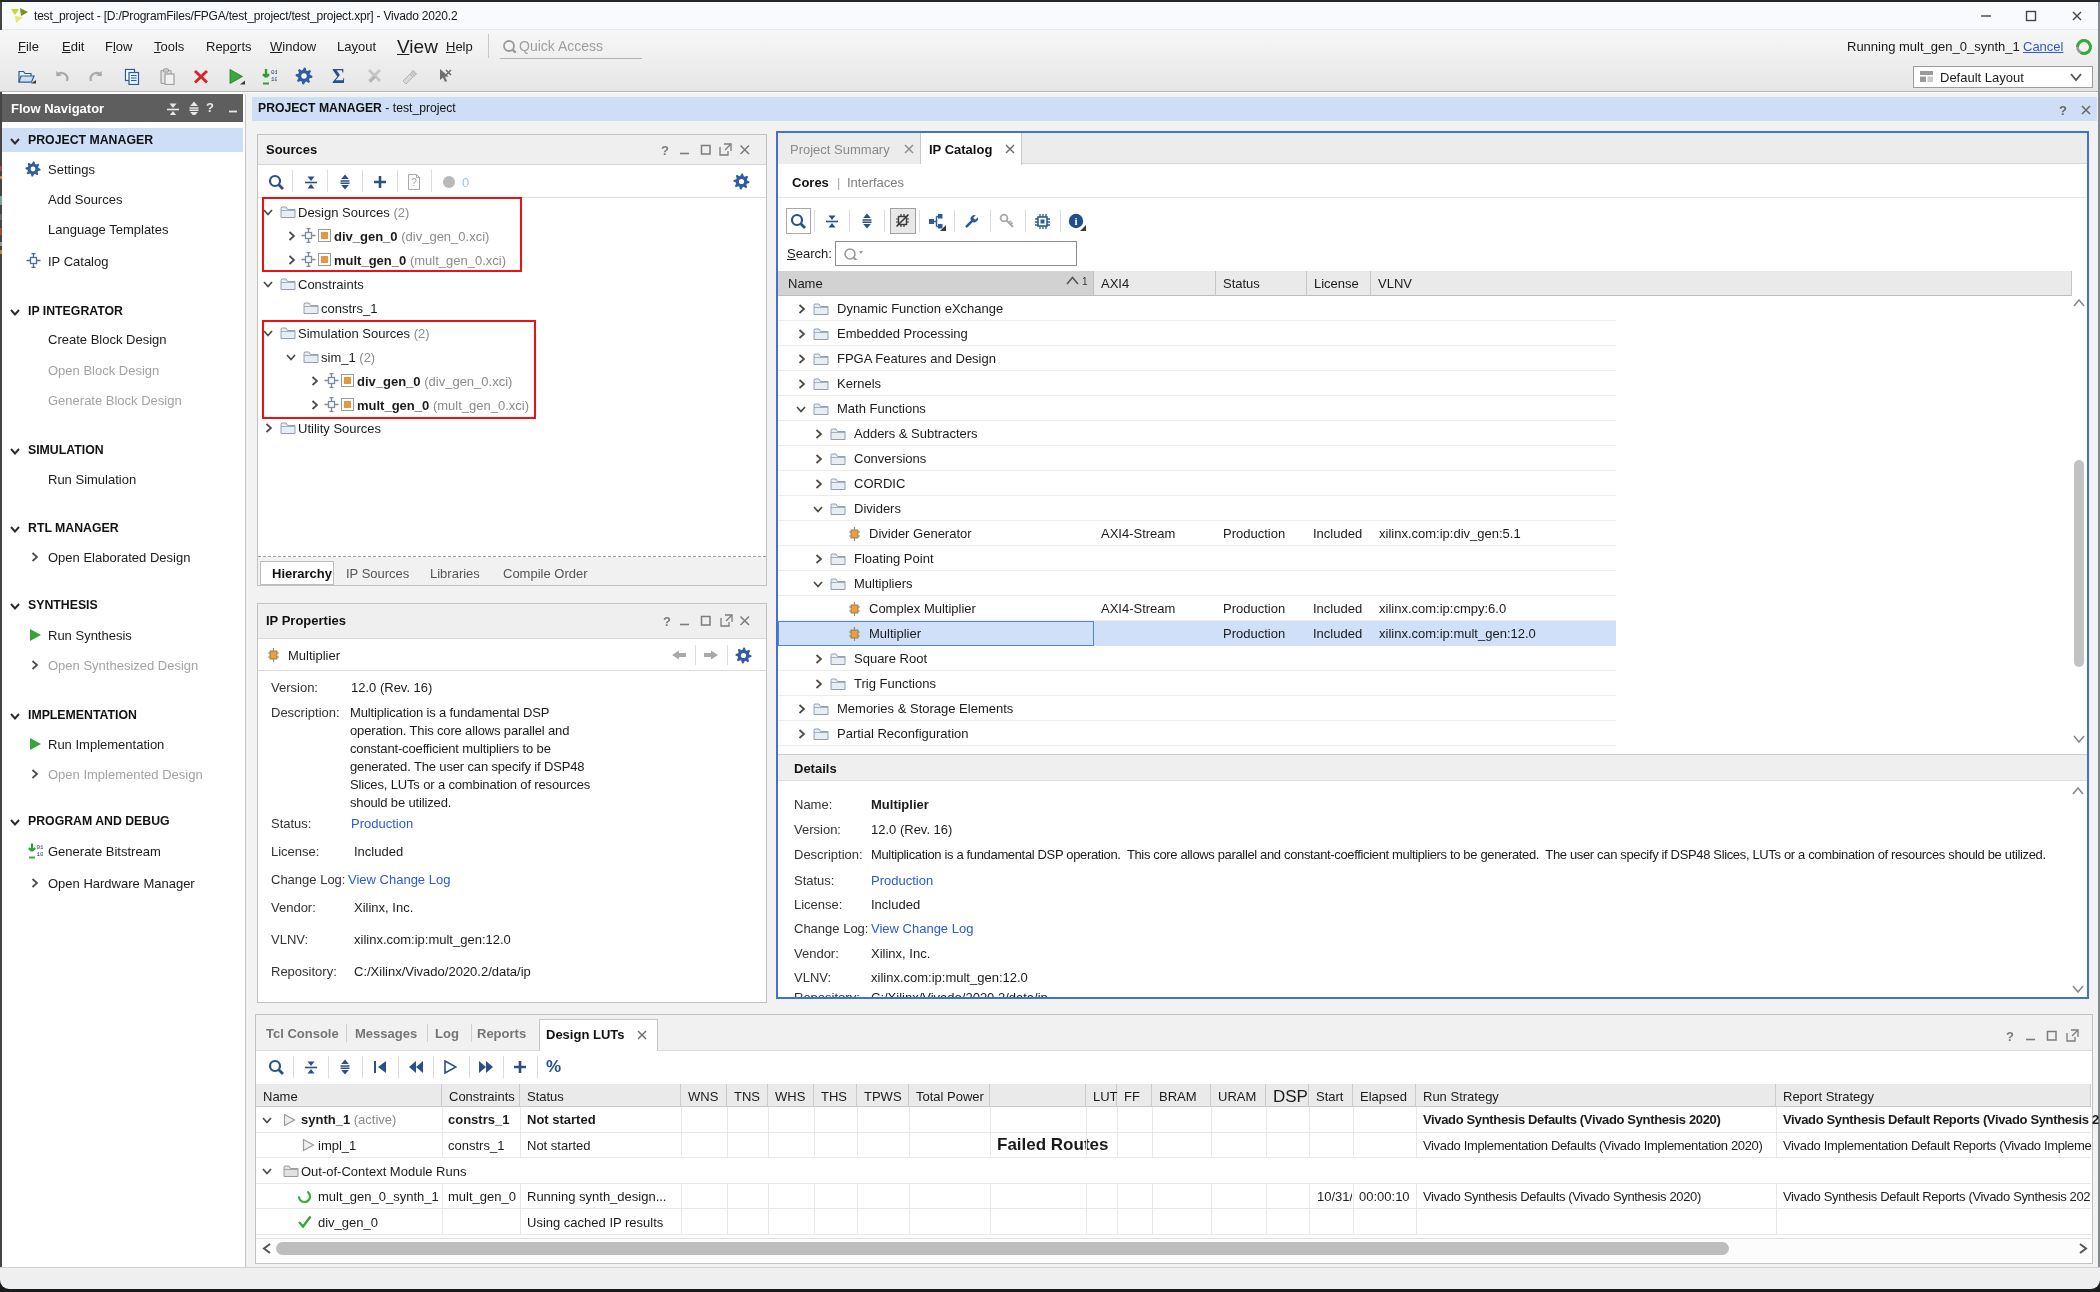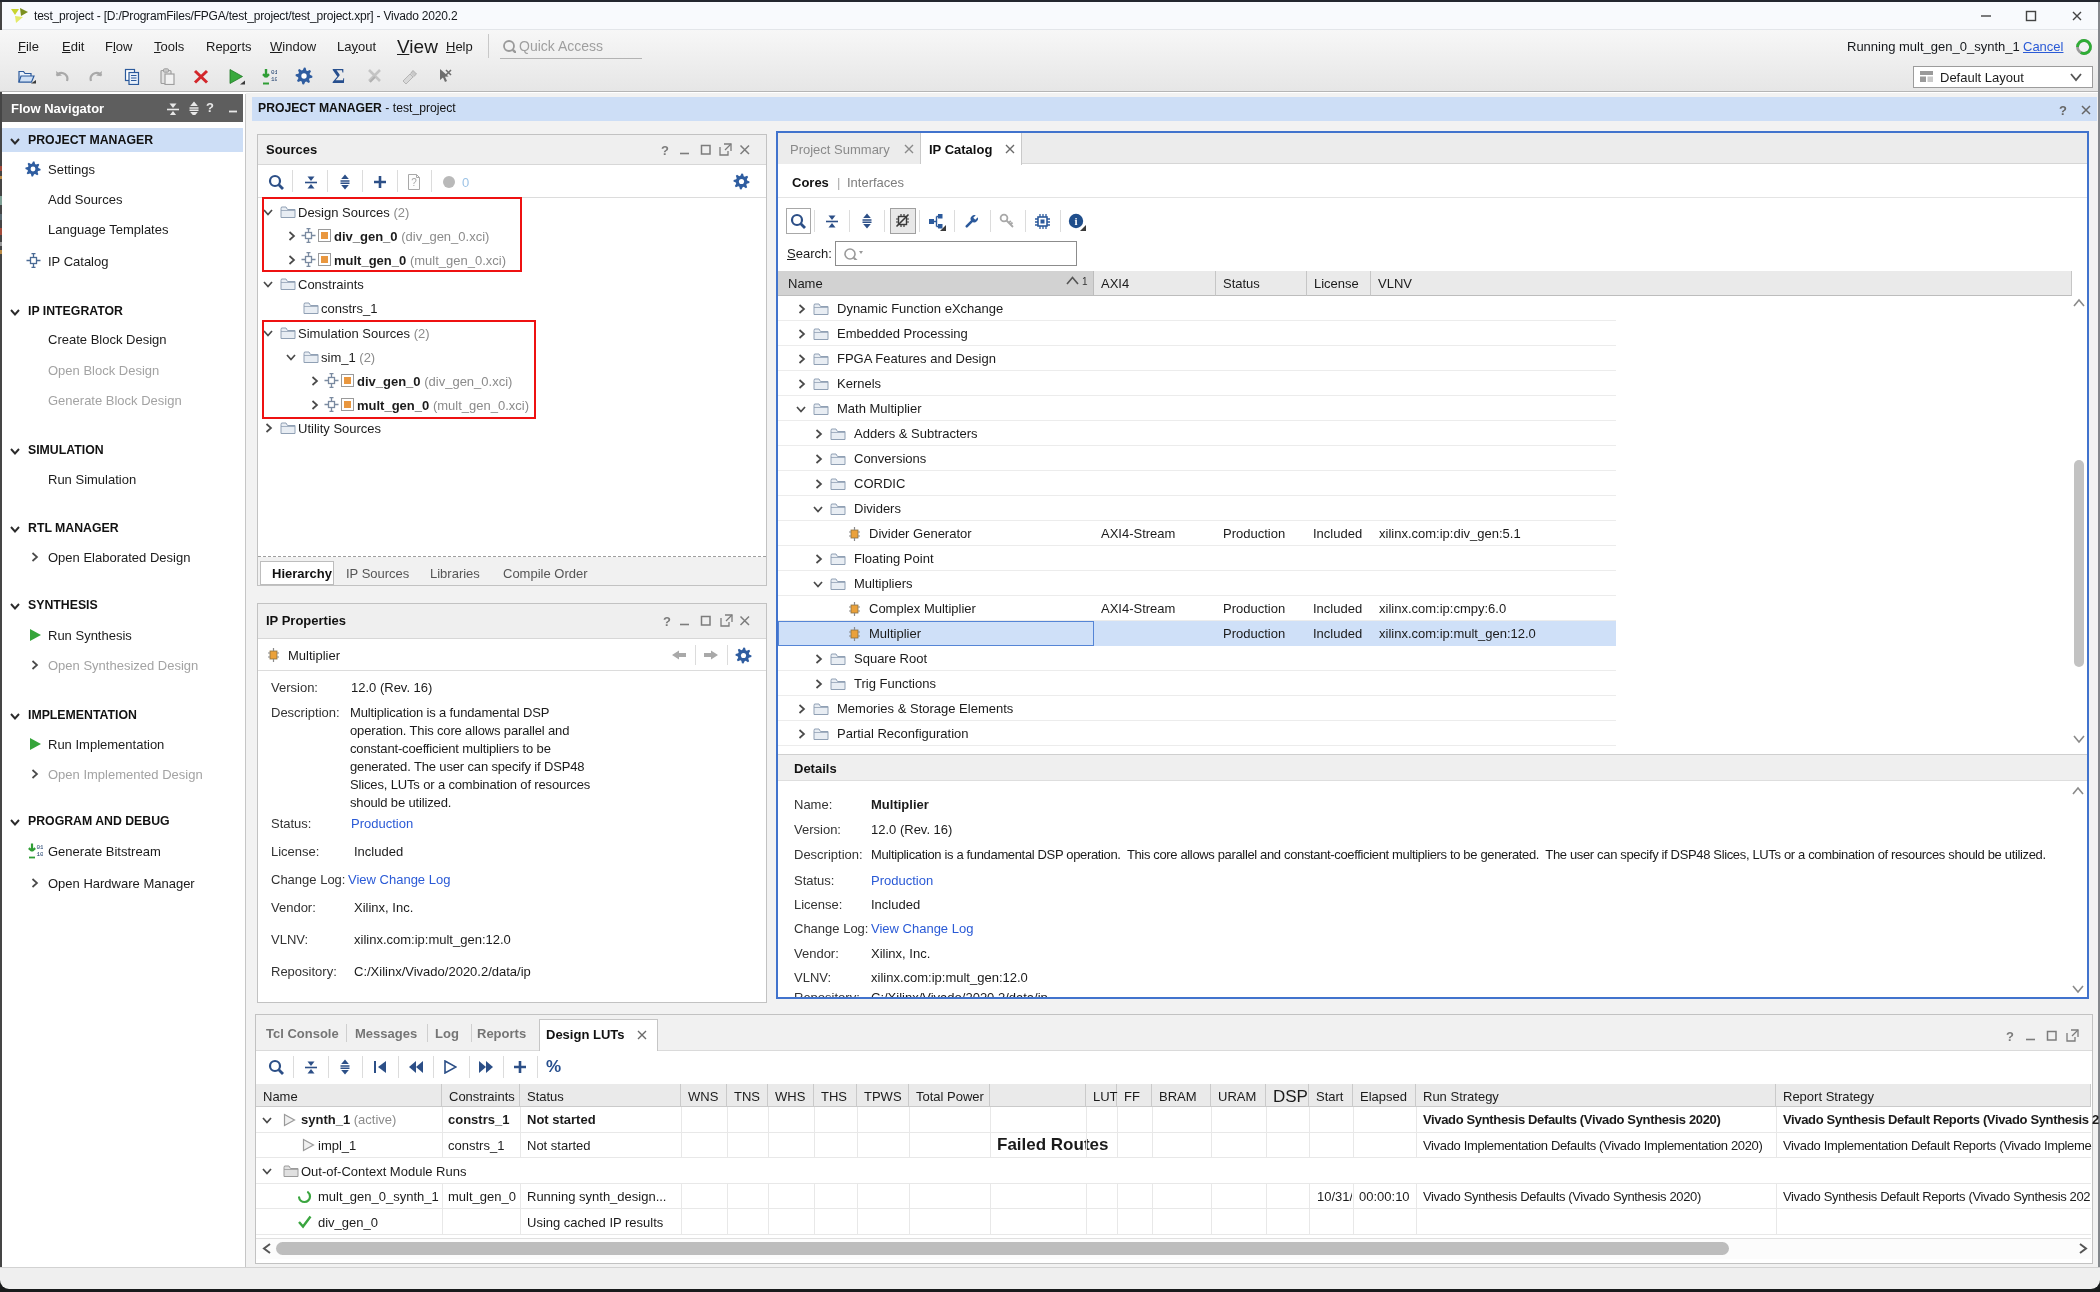--- a/index.html
+++ b/index.html
@@ -577,21 +577,21 @@
   </svg>
 <div class="abs " style="left:837px;top:374.0px;height:19px;line-height:19px;font-size:13px;color:#1b1b1b;font-weight:normal;white-space:nowrap;">Kernels</div>
 <div class="abs " style="left:778px;top:420px;width:838px;height:1px;background:#ececec;"></div>
 <svg class="abs" style="left:796px;top:403.5px;" width="10" height="9" viewBox="0 0 10 9">
     <path d="M1,3 L5.0,7.5 L9,3" fill="none" stroke="#4a4a4a" stroke-width="1.7"></path>
   </svg>
 <svg class="abs" style="left:813px;top:401.5px;" width="16" height="14" viewBox="0 0 16 14">
     <path d="M1,3.5 L1,12.5 L15,12.5 L15,4.5 L7.5,4.5 L6,2 L1.5,2 Z" fill="#e8edf3" stroke="#90a0b4" stroke-width="1"></path>
     <path d="M1,5.5 L15,5.5" stroke="#90a0b4" stroke-width="0.8"></path>
   </svg>
-<div class="abs " style="left:837px;top:399.0px;height:19px;line-height:19px;font-size:13px;color:#1b1b1b;font-weight:normal;white-space:nowrap;">Math Multiplier</div>
+<div class="abs " style="left:837px;top:399.0px;height:19px;line-height:19px;font-size:13px;color:#1b1b1b;font-weight:normal;white-space:nowrap;">Math Functions</div>
 <div class="abs " style="left:778px;top:445px;width:838px;height:1px;background:#ececec;"></div>
 <svg class="abs" style="left:814px;top:428.5px;" width="9" height="10" viewBox="0 0 9 10">
     <path d="M2.5,1 L7,5.0 L2.5,9" fill="none" stroke="#4a4a4a" stroke-width="1.7"></path>
   </svg>
 <svg class="abs" style="left:830px;top:426.5px;" width="16" height="14" viewBox="0 0 16 14">
     <path d="M1,3.5 L1,12.5 L15,12.5 L15,4.5 L7.5,4.5 L6,2 L1.5,2 Z" fill="#e8edf3" stroke="#90a0b4" stroke-width="1"></path>
     <path d="M1,5.5 L15,5.5" stroke="#90a0b4" stroke-width="0.8"></path>
   </svg>
 <div class="abs " style="left:854px;top:424.0px;height:19px;line-height:19px;font-size:13px;color:#1b1b1b;font-weight:normal;white-space:nowrap;">Adders &amp; Subtracters</div>
 <div class="abs " style="left:778px;top:470px;width:838px;height:1px;background:#ececec;"></div>

